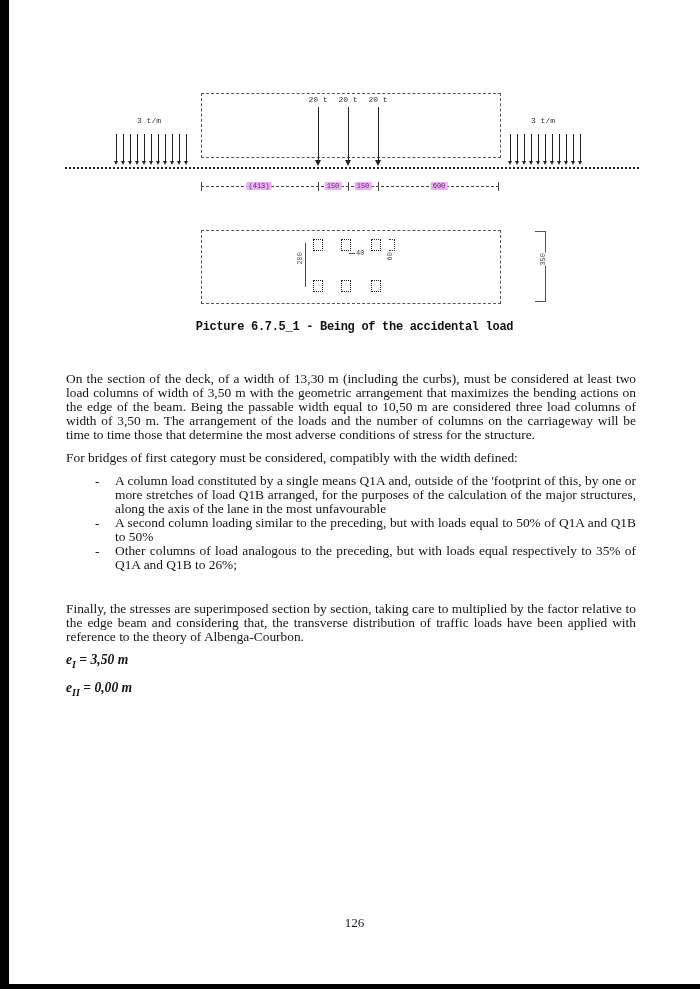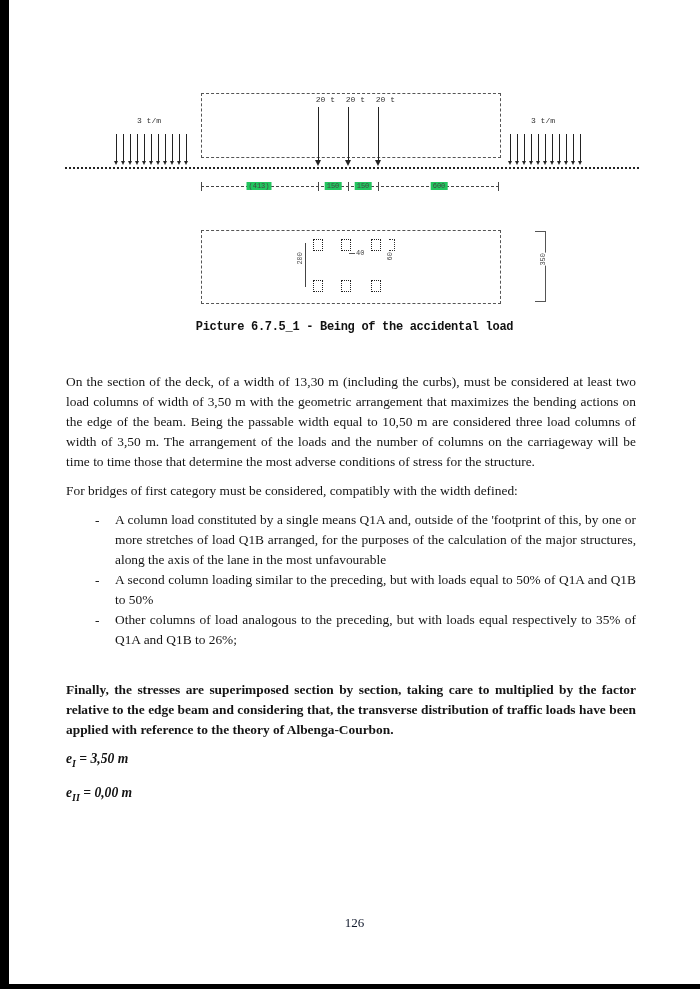--- a/index.html
+++ b/index.html
@@ -12,35 +12,35 @@
   .dashed-rect{position:absolute;border:1px dashed #555;background:transparent;}
   .rect-elev{left:192px;top:93px;width:298px;height:63px;}
   .rect-plan{left:192px;top:230px;width:298px;height:72px;}
   .beam-line{position:absolute;left:56px;top:167px;width:574px;height:0;
              border-top:2px dotted #222;}
 
   .pt-arrow{position:absolute;top:107px;width:1px;height:54px;background:#222;}
   .pt-arrow::after{content:"";position:absolute;left:-3px;bottom:-5px;width:0;height:0;
       border-left:3.5px solid transparent;border-right:3.5px solid transparent;
       border-top:6px solid #222;}
-  .pt-label{position:absolute;top:95px;width:34px;text-align:right;
+  .pt-label{position:absolute;top:95px;width:34px;text-align:center;
       font:8px "Liberation Mono",monospace;color:#333;}
 
   .udl{position:absolute;top:134px;display:flex;gap:4px;}
   .ua{position:relative;display:block;width:3px;height:31px;}
   .ua::before{content:"";position:absolute;left:1px;top:0;width:1px;height:27px;background:#222;}
   .ua::after{content:"";position:absolute;left:-1px;bottom:0;width:0;height:0;
       border-left:2.5px solid transparent;border-right:2.5px solid transparent;
       border-top:4px solid #222;}
   .udl-label{position:absolute;top:116px;font:8px "Liberation Mono",monospace;color:#333;}
 
   .dimline{position:absolute;left:192px;top:180px;width:298px;height:12px;}
   .dimline .rail{position:absolute;left:0;top:6px;width:100%;border-top:1px dashed #444;}
   .dimline .tick{position:absolute;top:2px;width:1px;height:9px;background:#444;}
-  .dimline .dlab{position:absolute;top:2px;transform:translateX(-50%);background:#22c55e;
+  .dimline .dlab{position:absolute;top:2px;transform:translateX(-50%);background:#f0abfc;
       padding:0 2px;font:7px "Liberation Mono",monospace;color:#444;}
 
   .sq{position:absolute;width:8px;height:10px;border:1px dotted #222;}
   .vdim-line{position:absolute;width:1px;background:#444;}
   .vlab{position:absolute;writing-mode:vertical-rl;transform:rotate(180deg);
       font:7px "Liberation Mono",monospace;color:#444;background:#fff;line-height:1;}
   .gap-label{position:absolute;font:7px "Liberation Mono",monospace;color:#444;}
   .gap-label::before{content:"";display:inline-block;width:6px;height:1px;background:#555;
       vertical-align:middle;margin-right:1px;}
   .bracket60{position:absolute;left:380px;top:239px;width:5px;height:10px;
@@ -48,26 +48,26 @@
   .dim350{position:absolute;left:524px;top:227px;width:22px;height:78px;}
   .dim350 .v{position:absolute;left:12px;top:4px;width:1px;height:70px;background:#555;}
   .dim350 .t{position:absolute;left:2px;width:11px;height:1px;background:#555;}
   .dim350 .vlab{left:7px;top:26px;}
 
   .caption{position:absolute;left:0;top:320px;width:100%;text-align:center;
       font:bold 12px "Liberation Mono",monospace;color:#111;letter-spacing:-0.3px;}
 
   
   .textblock{position:absolute;left:57px;top:372px;width:570px;color:#141414;
-      font-size:13.4px;line-height:20px;text-align:justify;}
+      font-size:13.4px;line-height:14px;text-align:justify;}
   .textblock p{margin:0 0 9px 0;}
   .bullets{list-style:none;margin:0;padding:0;}
   .bullets li{position:relative;padding-left:49px;margin:0;text-align:justify;}
   .bullets .dash{position:absolute;left:29px;top:0;}
-  .p-finally{margin-top:30px !important;font-weight:bold;}
+  .p-finally{margin-top:30px !important;}
   .eqs{margin-top:4px;}
   .eq{font-style:italic;font-weight:600;margin:0 0 11px 0;font-size:13.6px;}
   .eq sub{font-size:10px;font-style:italic;}
   .pagenum{position:absolute;left:0;top:915px;width:100%;text-align:center;
       font:13px "Liberation Serif",serif;color:#0f172a;}
 </style>
 </head>
 <body>
 
 <div class="page">

